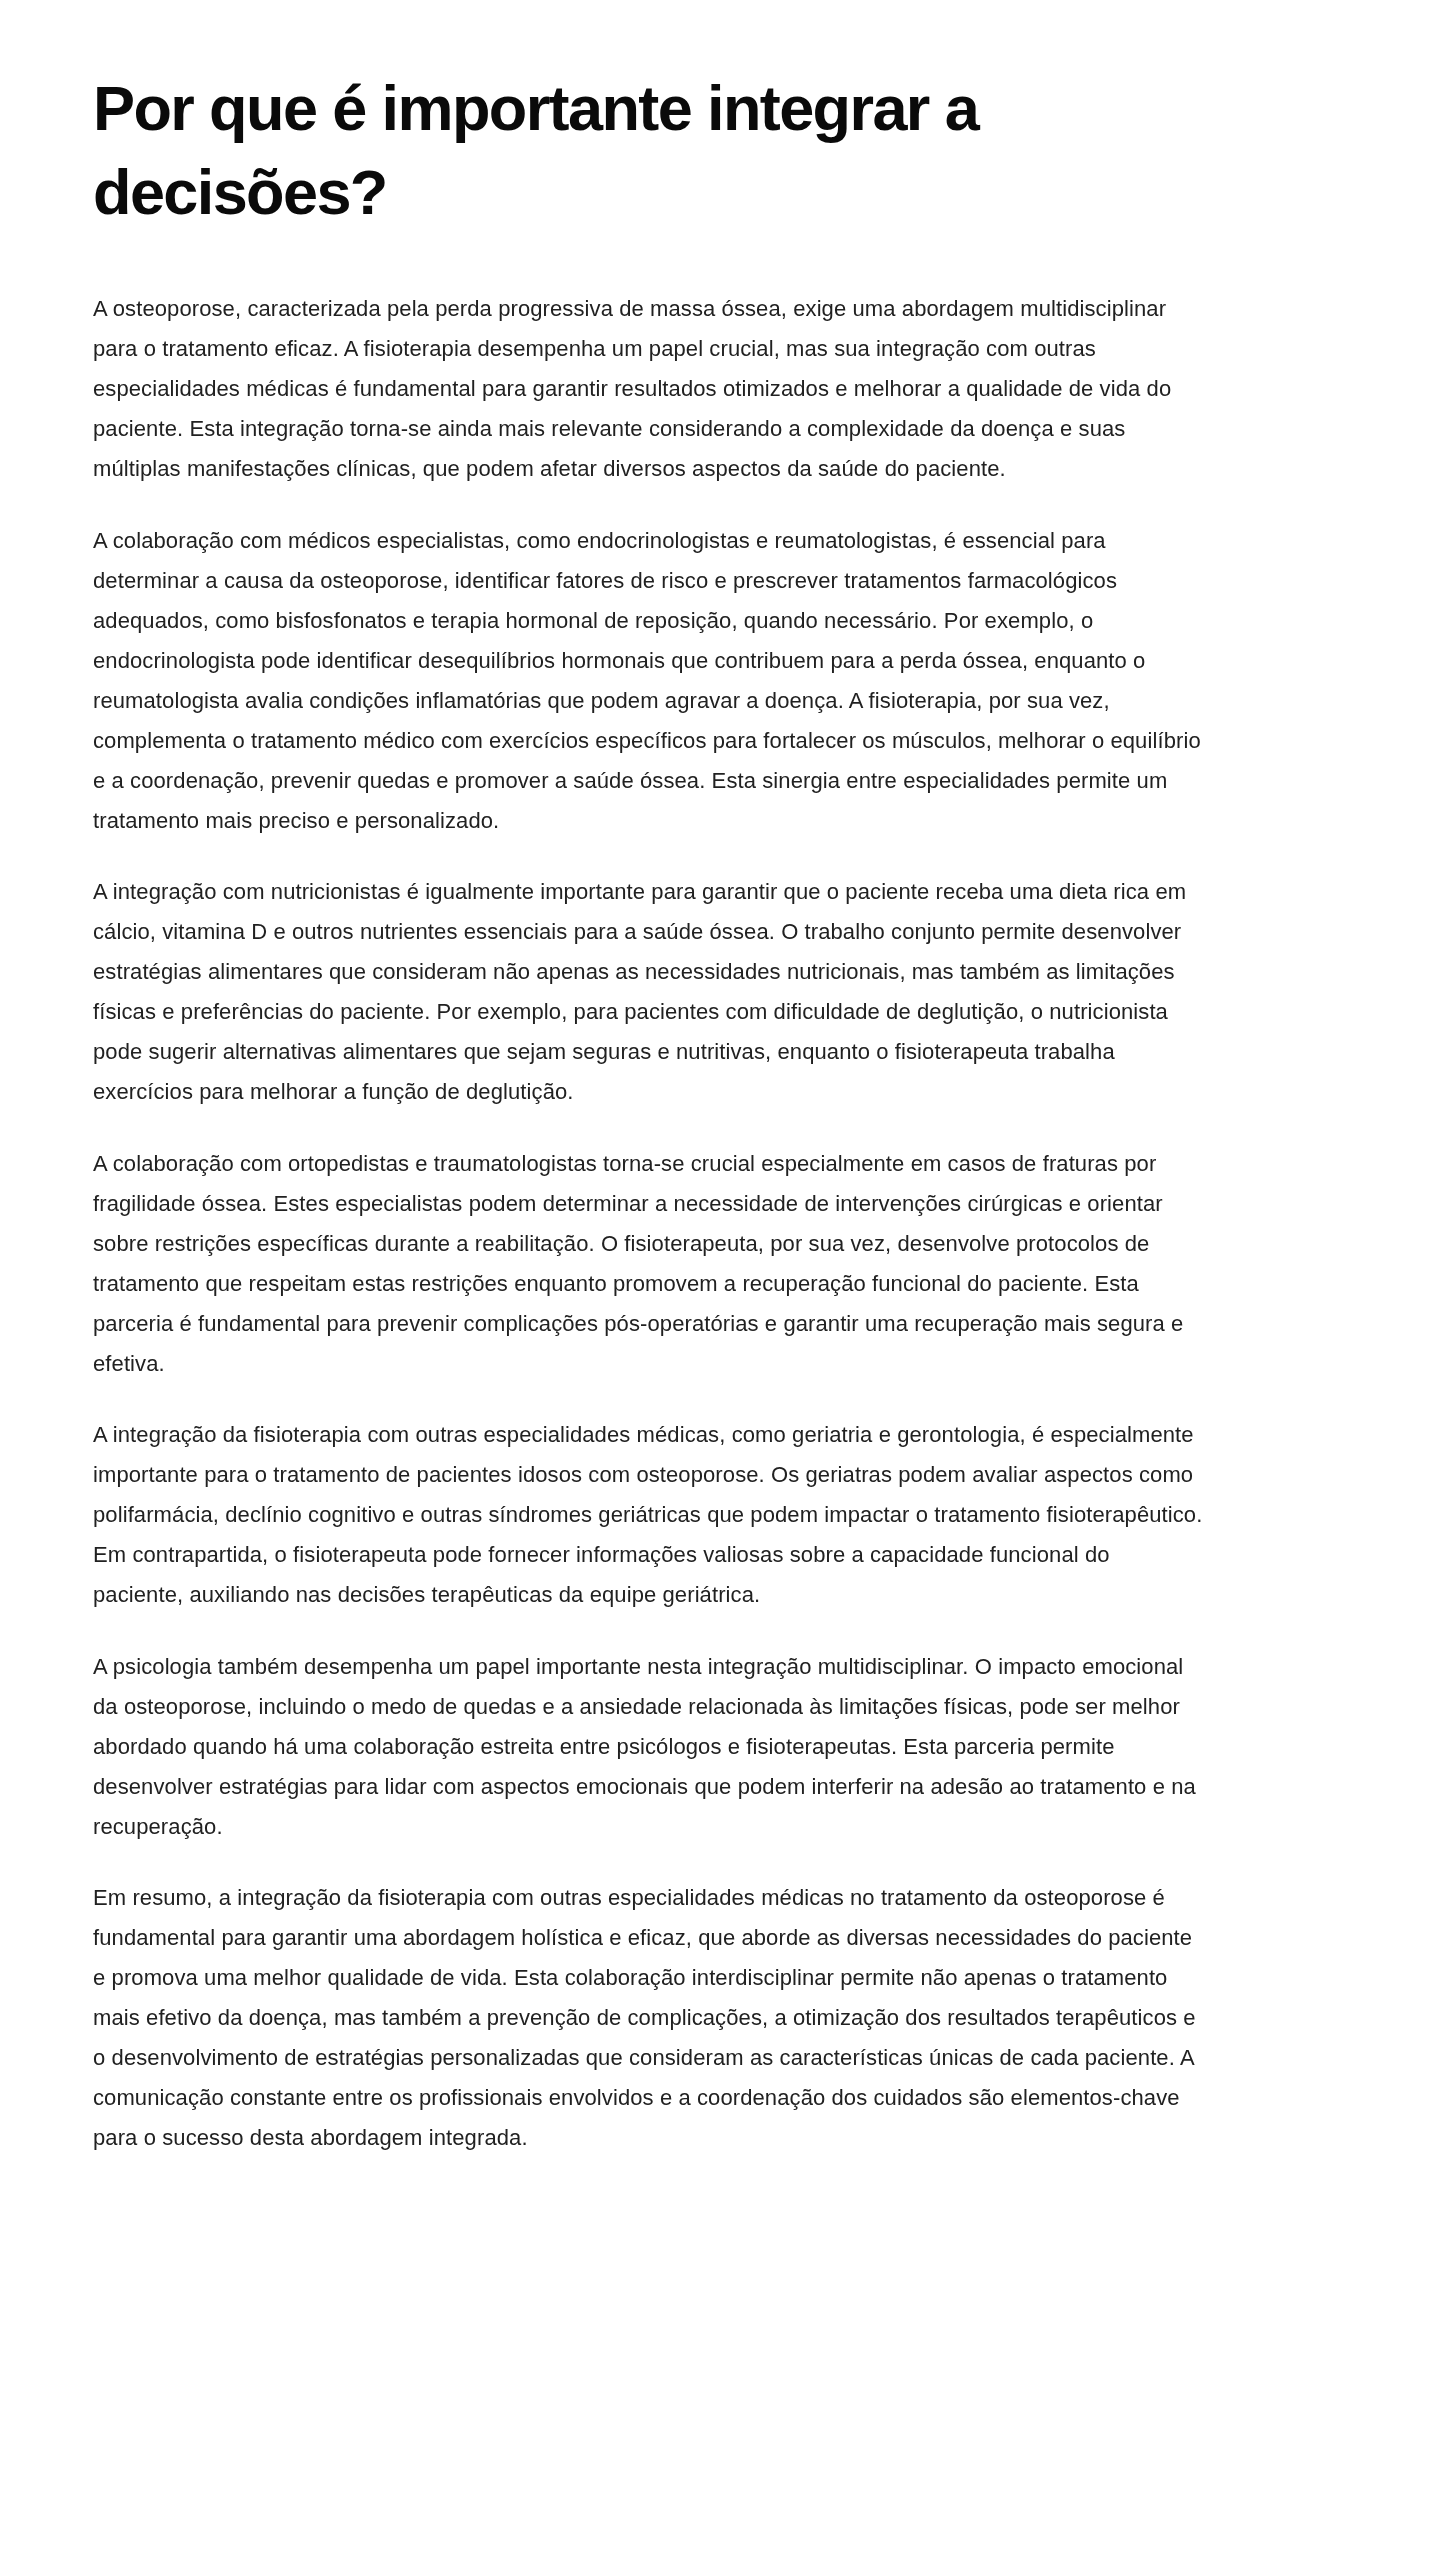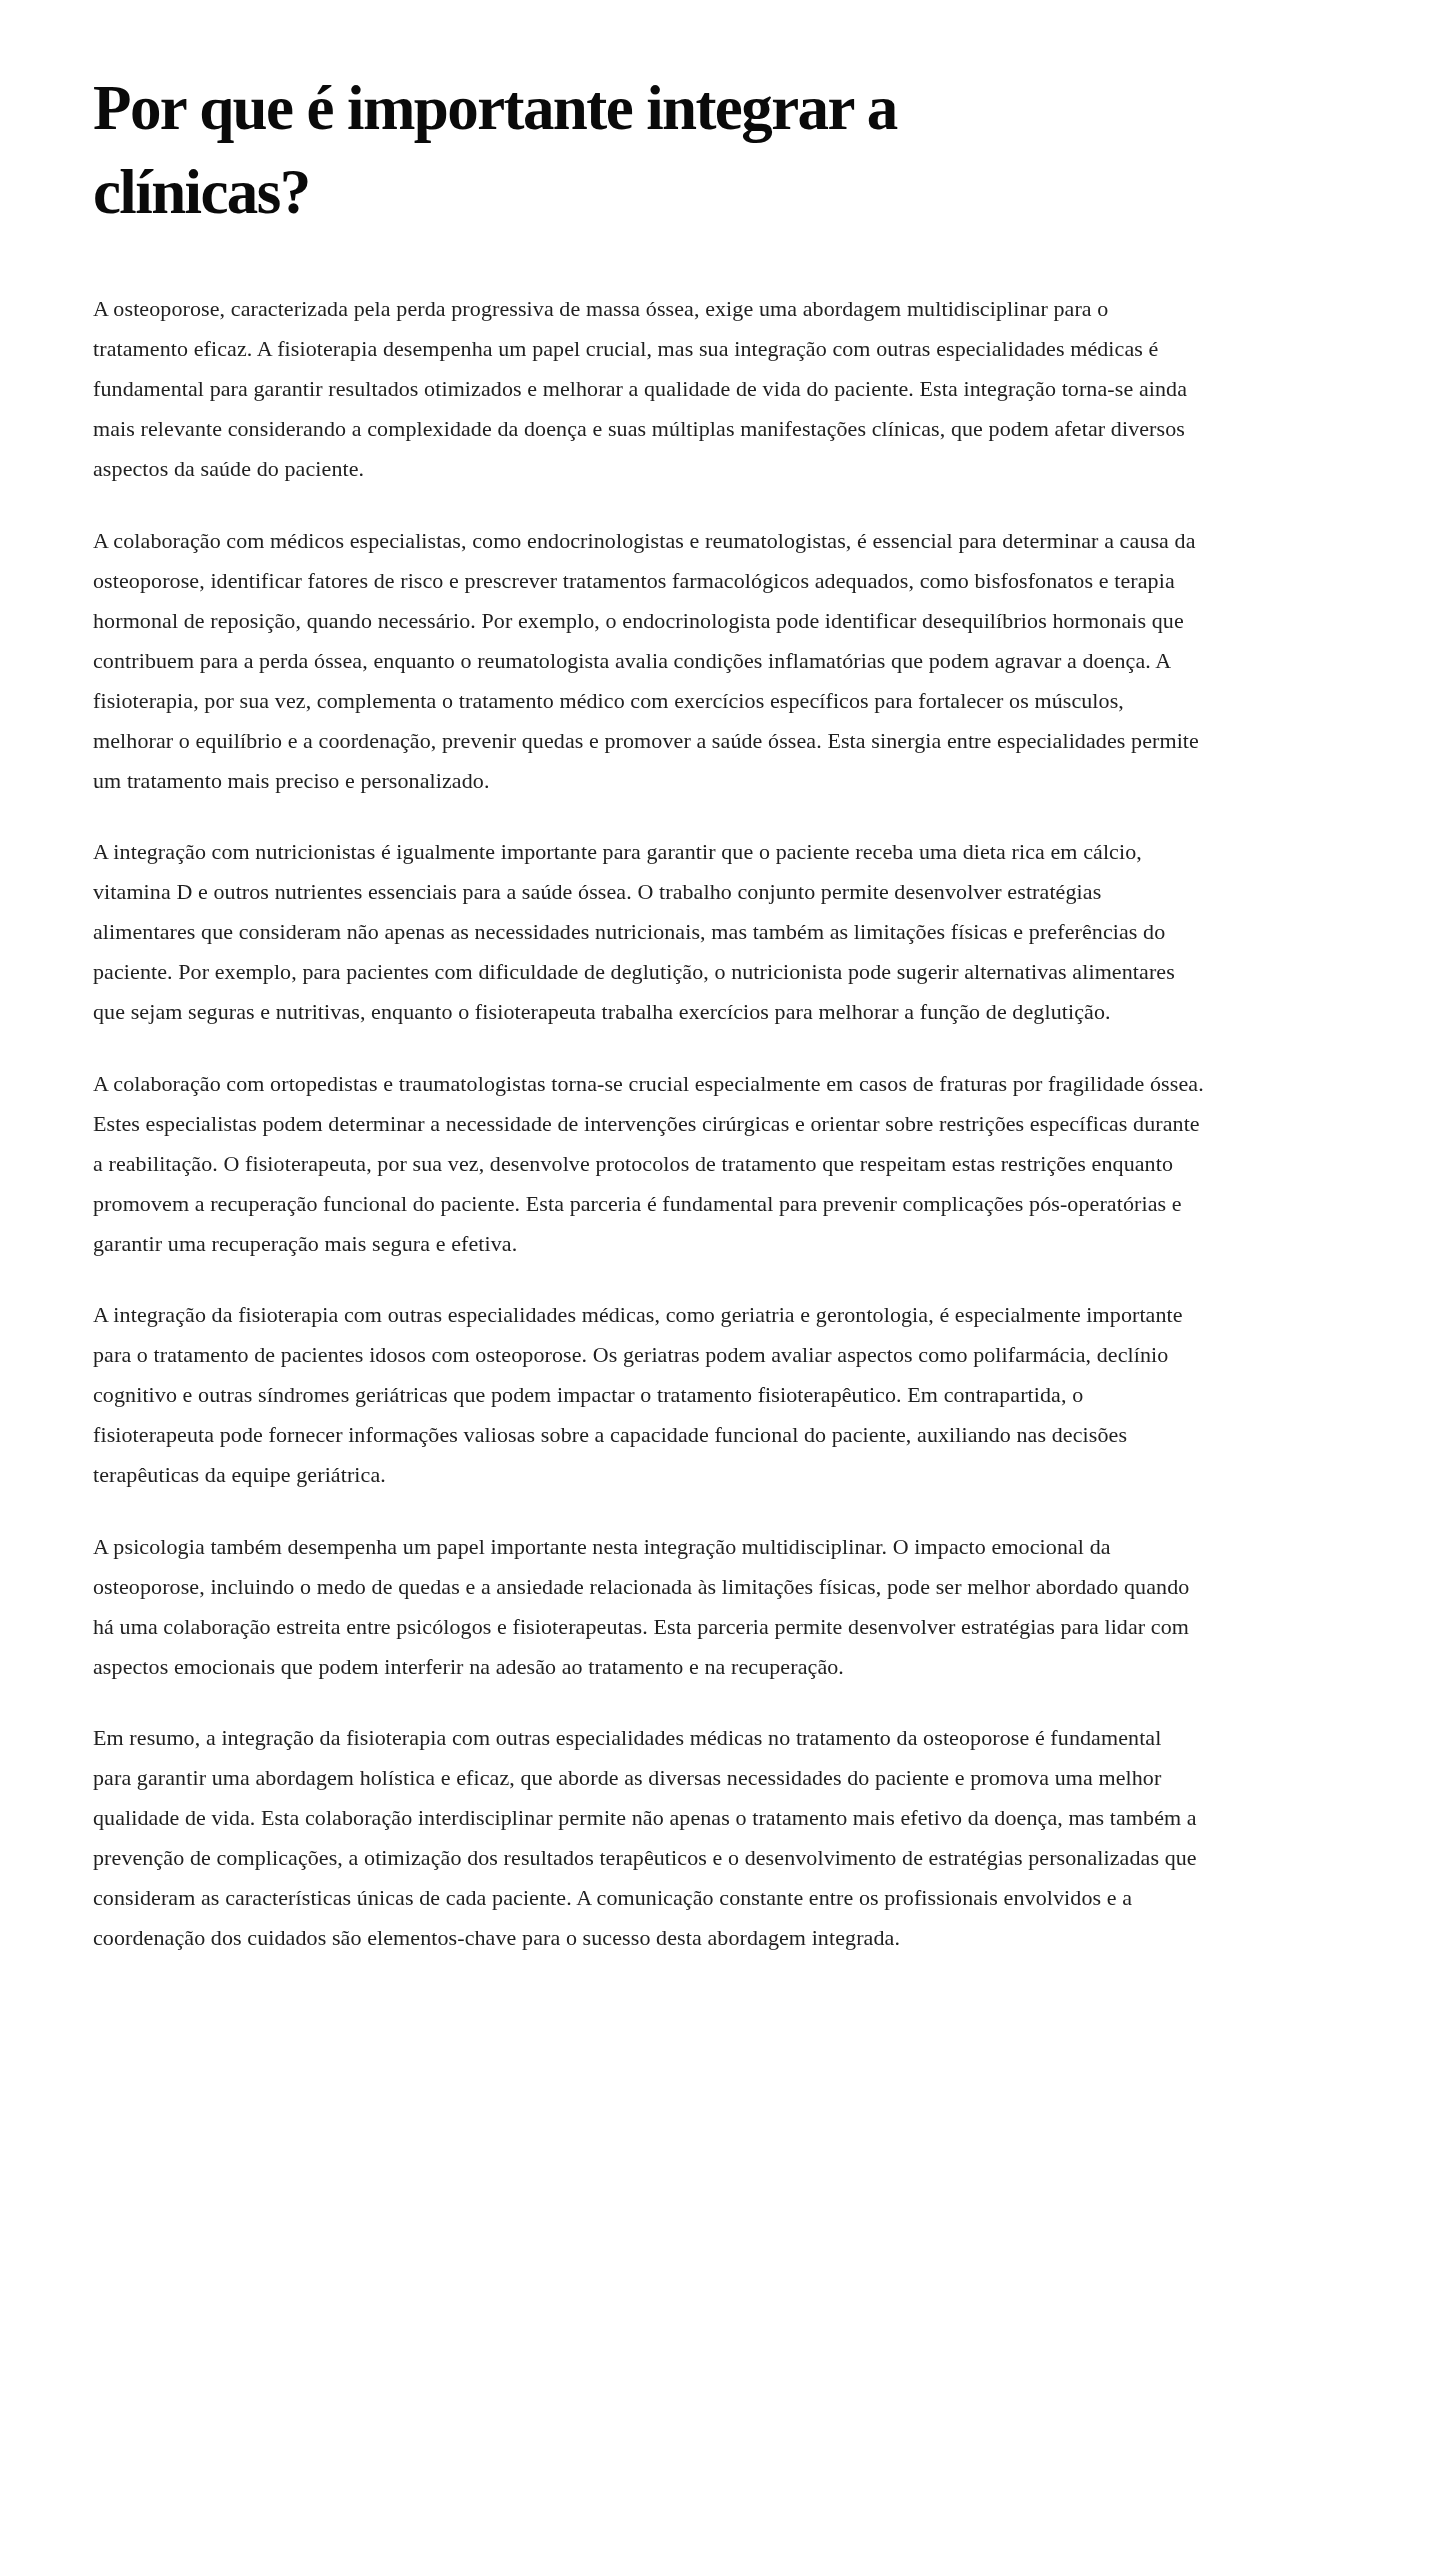--- a/index.html
+++ b/index.html
@@ -10,21 +10,20 @@
   body {
     width: 1454px;
     min-height: 2550px;
     font-family: "Liberation Sans", "DejaVu Sans", sans-serif;
     -webkit-font-smoothing: antialiased;
   }
   .article {
     box-sizing: border-box;
     width: 1329px;
     padding: 66px 125px 97px 93px;
-    font-family: Liberation Serif, serif;
   }
   .page-title {
     margin: 0 0 55px 0;
     font-size: 63px;
     line-height: 84px;
     font-weight: 700;
     letter-spacing: -1.6px;
     color: #0a0a0a;
   }
   .title-line {
@@ -43,21 +42,21 @@
   .para:last-child {
     margin-bottom: 6px;
   }
 </style>
 </head>
 <body>
 
 <main class="article">
   <h1 class="page-title">
     <span class="title-line">Por que é importante integrar a</span>
-    <span class="title-line">clínicas?</span>
+    <span class="title-line">decisões?</span>
   </h1>
 
   <p class="para">A osteoporose, caracterizada pela perda progressiva de massa óssea, exige uma abordagem multidisciplinar para o tratamento eficaz. A fisioterapia desempenha um papel crucial, mas sua integração com outras especialidades médicas é fundamental para garantir resultados otimizados e melhorar a qualidade de vida do paciente. Esta integração torna-se ainda mais relevante considerando a complexidade da doença e suas múltiplas manifestações clínicas, que podem afetar diversos aspectos da saúde do paciente.</p>
   <p class="para">A colaboração com médicos especialistas, como endocrinologistas e reumatologistas, é essencial para determinar a causa da osteoporose, identificar fatores de risco e prescrever tratamentos farmacológicos adequados, como bisfosfonatos e terapia hormonal de reposição, quando necessário. Por exemplo, o endocrinologista pode identificar desequilíbrios hormonais que contribuem para a perda óssea, enquanto o reumatologista avalia condições inflamatórias que podem agravar a doença. A fisioterapia, por sua vez, complementa o tratamento médico com exercícios específicos para fortalecer os músculos, melhorar o equilíbrio e a coordenação, prevenir quedas e promover a saúde óssea. Esta sinergia entre especialidades permite um tratamento mais preciso e personalizado.</p>
   <p class="para">A integração com nutricionistas é igualmente importante para garantir que o paciente receba uma dieta rica em cálcio, vitamina D e outros nutrientes essenciais para a saúde óssea. O trabalho conjunto permite desenvolver estratégias alimentares que consideram não apenas as necessidades nutricionais, mas também as limitações físicas e preferências do paciente. Por exemplo, para pacientes com dificuldade de deglutição, o nutricionista pode sugerir alternativas alimentares que sejam seguras e nutritivas, enquanto o fisioterapeuta trabalha exercícios para melhorar a função de deglutição.</p>
   <p class="para">A colaboração com ortopedistas e traumatologistas torna-se crucial especialmente em casos de fraturas por fragilidade óssea. Estes especialistas podem determinar a necessidade de intervenções cirúrgicas e orientar sobre restrições específicas durante a reabilitação. O fisioterapeuta, por sua vez, desenvolve protocolos de tratamento que respeitam estas restrições enquanto promovem a recuperação funcional do paciente. Esta parceria é fundamental para prevenir complicações pós-operatórias e garantir uma recuperação mais segura e efetiva.</p>
   <p class="para">A integração da fisioterapia com outras especialidades médicas, como geriatria e gerontologia, é especialmente importante para o tratamento de pacientes idosos com osteoporose. Os geriatras podem avaliar aspectos como polifarmácia, declínio cognitivo e outras síndromes geriátricas que podem impactar o tratamento fisioterapêutico. Em contrapartida, o fisioterapeuta pode fornecer informações valiosas sobre a capacidade funcional do paciente, auxiliando nas decisões terapêuticas da equipe geriátrica.</p>
   <p class="para">A psicologia também desempenha um papel importante nesta integração multidisciplinar. O impacto emocional da osteoporose, incluindo o medo de quedas e a ansiedade relacionada às limitações físicas, pode ser melhor abordado quando há uma colaboração estreita entre psicólogos e fisioterapeutas. Esta parceria permite desenvolver estratégias para lidar com aspectos emocionais que podem interferir na adesão ao tratamento e na recuperação.</p>
   <p class="para">Em resumo, a integração da fisioterapia com outras especialidades médicas no tratamento da osteoporose é fundamental para garantir uma abordagem holística e eficaz, que aborde as diversas necessidades do paciente e promova uma melhor qualidade de vida. Esta colaboração interdisciplinar permite não apenas o tratamento mais efetivo da doença, mas também a prevenção de complicações, a otimização dos resultados terapêuticos e o desenvolvimento de estratégias personalizadas que consideram as características únicas de cada paciente. A comunicação constante entre os profissionais envolvidos e a coordenação dos cuidados são elementos-chave para o sucesso desta abordagem integrada.</p>
 </main>

